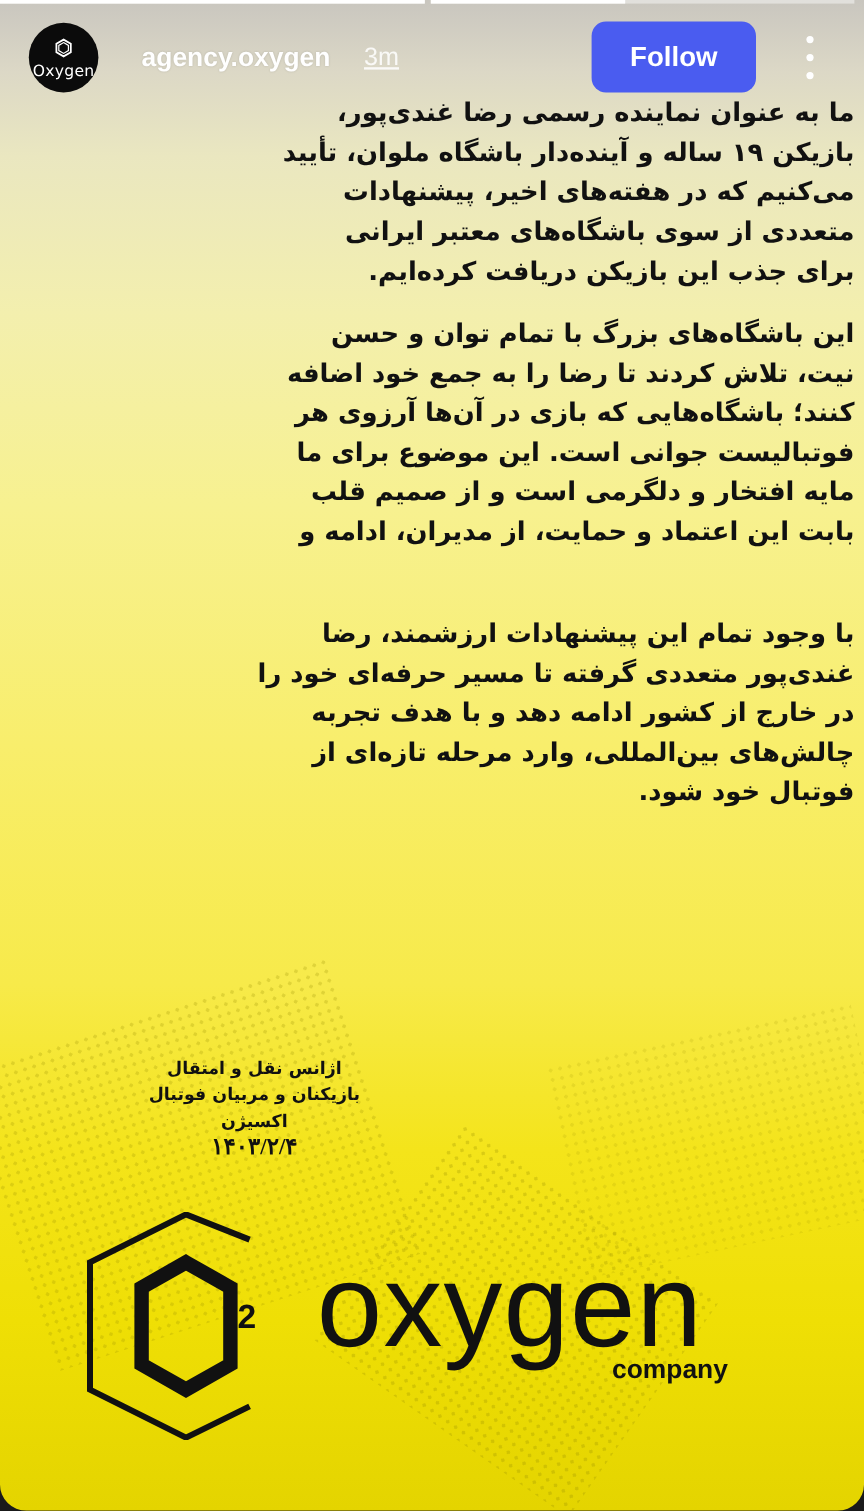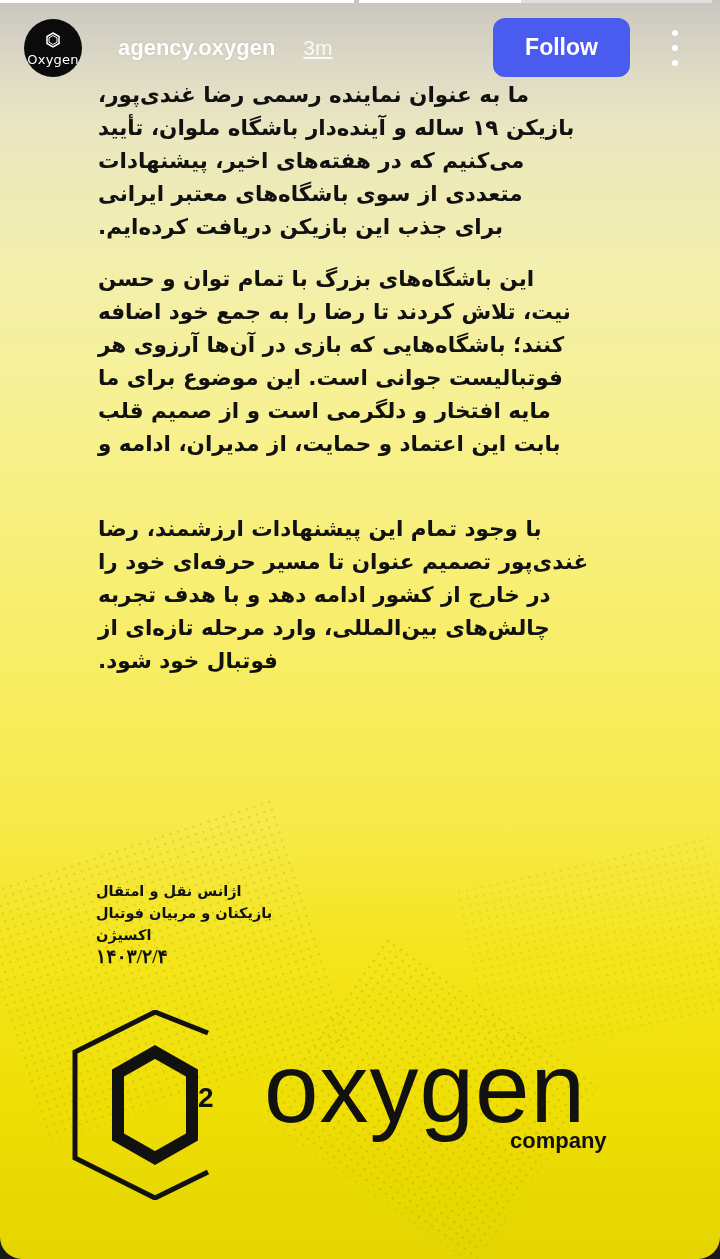--- a/index.html
+++ b/index.html
@@ -47,27 +47,27 @@
     font-family:"Liberation Sans", sans-serif; font-size:23px; font-weight:bold;
     display:flex; align-items:center; justify-content:center; cursor:pointer;
   }
   .more {
     position:absolute; left:643px; top:12px; width:16px; height:36px;
     display:flex; flex-direction:column; justify-content:space-between; align-items:center;
     cursor:pointer;
   }
   .more span { width:6px; height:6px; border-radius:50%; background:#fff; display:block; }
   .content {
-    position:absolute; left:98px; width:600px; direction:rtl; text-align:left;
+    position:absolute; left:112px; width:600px; direction:rtl; text-align:right;
     color:#111; font-weight:bold; font-family:"DejaVu Sans", sans-serif;
   }
   .para { font-size:21.5px; line-height:33px; margin:0; }
   .sig {
-    position:absolute; left:96px; top:880px; width:200px; direction:rtl;
-    text-align:left; color:#111; font-weight:bold; font-size:14.5px; line-height:22px;
+    position:absolute; left:112px; top:880px; width:200px; direction:rtl;
+    text-align:center; color:#111; font-weight:bold; font-size:14.5px; line-height:22px;
   }
   .sig .date { font-size:19px; letter-spacing:1px;font-family:Liberation Serif, serif; }
   .logo { position:absolute; left:60px; top:1010px; width:580px; height:190px; }
   .logo-word {
     position:absolute; left:204px; top:28px; font-family:"Liberation Sans", sans-serif;
     font-size:98px; color:#111; letter-spacing:1px; line-height:100px;
   }
   .logo-sub {
     position:absolute; left:450px; top:118px; font-family:"Liberation Sans", sans-serif;
     font-size:22px; color:#111; font-weight:bold;text-align:center;
@@ -130,21 +130,21 @@
       <span>کنند؛ باشگاه‌هایی که بازی در آن‌ها آرزوی هر</span><br>
       <span>فوتبالیست جوانی است. این موضوع برای ما</span><br>
       <span>مایه افتخار و دلگرمی است و از صمیم قلب</span><br>
       <span>بابت این اعتماد و حمایت، از مدیران، ادامه و</span><br>
     </p>
   </div>
 
   <div class="content" style="top:512px;">
     <p class="para">
       <span>با وجود تمام این پیشنهادات ارزشمند، رضا</span><br>
-      <span>غندی‌پور تصمیم عنوان تا مسیر حرفه‌ای خود را</span><br>
+      <span>غندی‌پور متعددی گرفته تا مسیر حرفه‌ای خود را</span><br>
       <span>در خارج از کشور ادامه دهد و با هدف تجربه</span><br>
       <span>چالش‌های بین‌المللی، وارد مرحله تازه‌ای از</span><br>
       <span>فوتبال خود شود.</span>
     </p>
   </div>
 
 
   <div class="sig">
     <div>اژانس نقل و امتقال</div>
     <div>بازیکنان و مربیان فوتبال</div>

